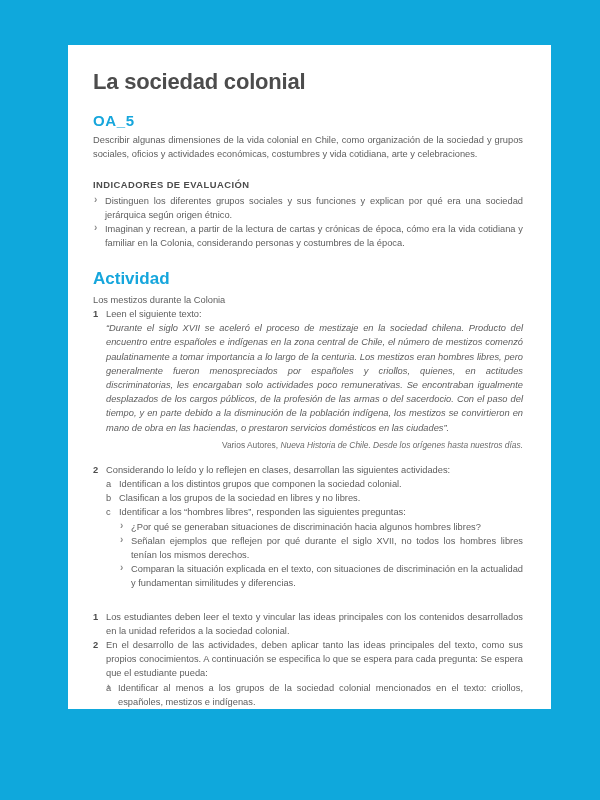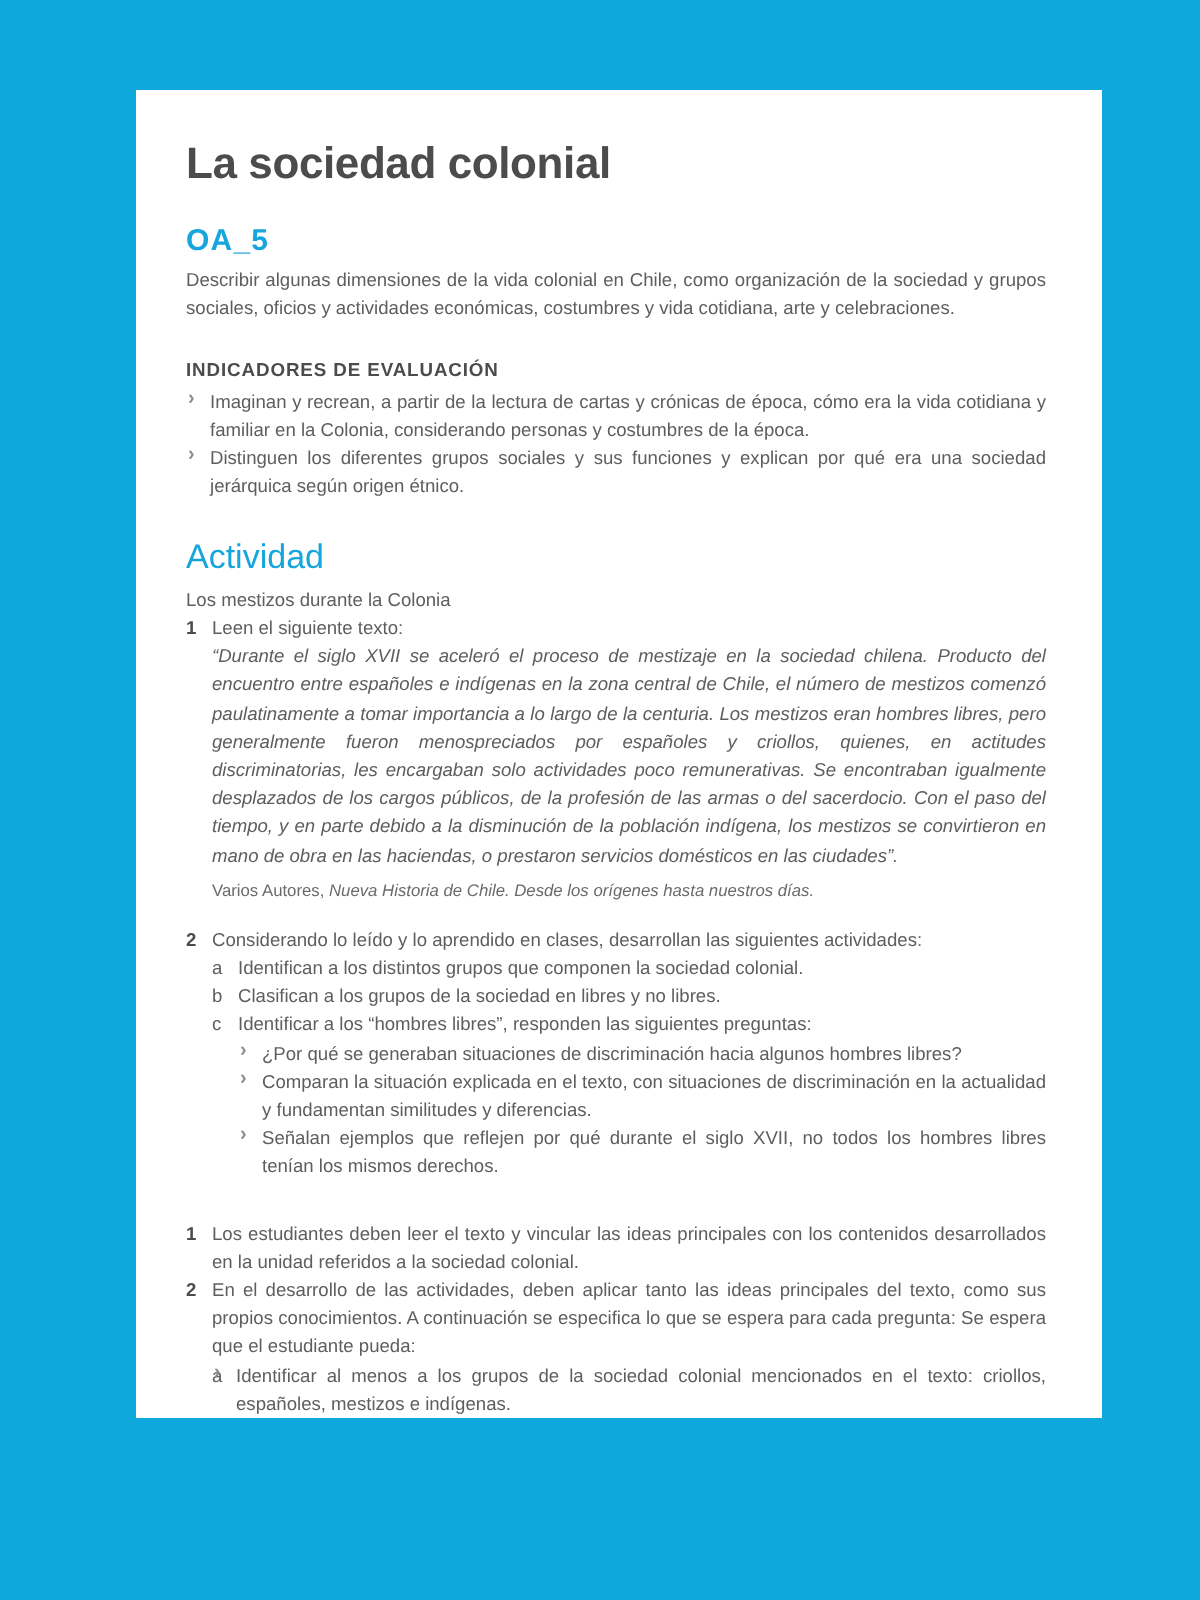--- a/index.html
+++ b/index.html
@@ -42,21 +42,21 @@
   .oa-code {
     font-size: 15px;
     font-weight: bold;
     color: #16a6dc;
     letter-spacing: 0.6px;
     margin: 0 0 3px 0;
     line-height: 1.2;
   }
   .activity-title {
     font-size: 17px;
-    font-weight: normal;
+    font-weight: bold;
     color: #16a6dc;
     letter-spacing: 0px;
     margin: 0 0 3px 0;
     line-height: 1.2;
   }
 
   
   .body-text {
     font-size: 9.3px;
     line-height: 14.2px;
@@ -158,21 +158,21 @@
     font-size: 9.3px;
     line-height: 14.2px;
     color: #5e5e5e;
     text-align: justify;
   }
   .quote-source {
     margin-left: 13px;
     font-size: 8.4px;
     line-height: 13px;
     color: #6b6b6b;
-    text-align: left;
+    text-align: right;
     margin-top: 4px;
   }
   .quote-source .src-title {
     font-style: italic;
   }
   .gap-md { height: 11px; }
   .gap-lg { height: 16px; }
   .gap-xl { height: 19px; }
 </style>
 </head>
@@ -183,22 +183,22 @@
 
     <h1 class="doc-title">La sociedad colonial</h1>
 
     <h2 class="oa-code">OA_5</h2>
     <p class="body-text">Describir algunas dimensiones de la vida colonial en Chile, como organización de la sociedad y grupos sociales, oficios y actividades económicas, costumbres y vida cotidiana, arte y celebraciones.</p>
 
     <div class="gap-lg"></div>
 
     <div class="sub-label">INDICADORES DE EVALUACIÓN</div>
     <ul class="chev-list">
+      <li class="chev-item">Distinguen los diferentes grupos sociales y sus funciones y explican por qué era una sociedad jerárquica según origen étnico.</li>
       <li class="chev-item">Imaginan y recrean, a partir de la lectura de cartas y crónicas de época, cómo era la vida cotidiana y familiar en la Colonia, considerando personas y costumbres de la época.</li>
-      <li class="chev-item">Distinguen los diferentes grupos sociales y sus funciones y explican por qué era una sociedad jerárquica según origen étnico.</li>
     </ul>
 
     <div class="gap-xl"></div>
 
     <h2 class="activity-title">Actividad</h2>
     <p class="plain-line">Los mestizos durante la Colonia</p>
 
     <div class="num-list">
       <div class="num-item">
         <span class="marker">1</span>
@@ -207,42 +207,42 @@
 
       <div class="quote-block">“Durante el siglo XVII se aceleró el proceso de mestizaje en la sociedad chilena. Producto del encuentro entre españoles e indígenas en la zona central de Chile, el número de mestizos comenzó paulatinamente a tomar importancia a lo largo de la centuria. Los mestizos eran hombres libres, pero generalmente fueron menospreciados por españoles y criollos, quienes, en actitudes discriminatorias, les encargaban solo actividades poco remunerativas. Se encontraban igualmente desplazados de los cargos públicos, de la profesión de las armas o del sacerdocio. Con el paso del tiempo, y en parte debido a la disminución de la población indígena, los mestizos se convirtieron en mano de obra en las haciendas, o prestaron servicios domésticos en las ciudades”.</div>
       <div class="quote-source">
         <span>Varios Autores, </span><span class="src-title">Nueva Historia de Chile. Desde los orígenes hasta nuestros días.</span>
       </div>
 
       <div class="gap-md"></div>
 
       <div class="num-item">
         <span class="marker">2</span>
-        <span>Considerando lo leído y lo aprendido en clases, desarrollan las siguientes actividades:</span>
+        <span>Considerando lo leído y lo reflejen en clases, desarrollan las siguientes actividades:</span>
       </div>
 
       <div class="sub-alpha">
         <div class="alpha-item">
           <span class="marker">a</span>
           <span>Identifican a los distintos grupos que componen la sociedad colonial.</span>
         </div>
         <div class="alpha-item">
           <span class="marker">b</span>
           <span>Clasifican a los grupos de la sociedad en libres y no libres.</span>
         </div>
         <div class="alpha-item">
           <span class="marker">c</span>
           <span>Identificar a los “hombres libres”, responden las siguientes preguntas:</span>
         </div>
       </div>
 
       <ul class="chev-list sub-chev">
         <li class="chev-item">¿Por qué se generaban situaciones de discriminación hacia algunos hombres libres?</li>
+        <li class="chev-item">Señalan ejemplos que reflejen por qué durante el siglo XVII, no todos los hombres libres tenían los mismos derechos.</li>
         <li class="chev-item">Comparan la situación explicada en el texto, con situaciones de discriminación en la actualidad y fundamentan similitudes y diferencias.</li>
-        <li class="chev-item">Señalan ejemplos que reflejen por qué durante el siglo XVII, no todos los hombres libres tenían los mismos derechos.</li>
       </ul>
     </div>
 
     <div class="gap-xl"></div>
 
     <div class="num-list">
       <div class="num-item">
         <span class="marker">1</span>
         <span>Los estudiantes deben leer el texto y vincular las ideas principales con los contenidos desarrollados en la unidad referidos a la sociedad colonial.</span>
       </div>

